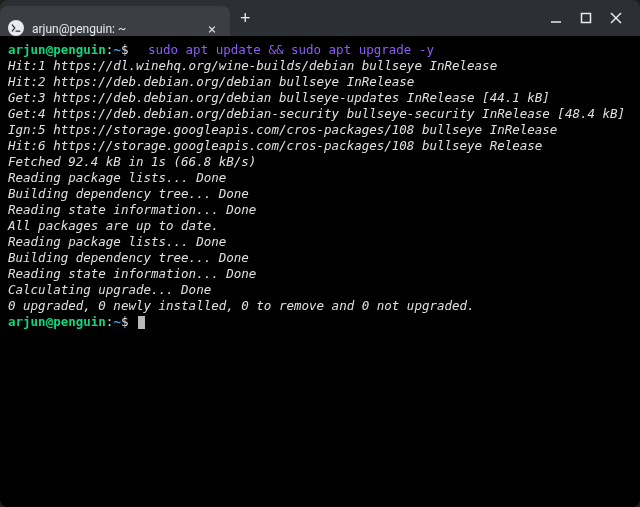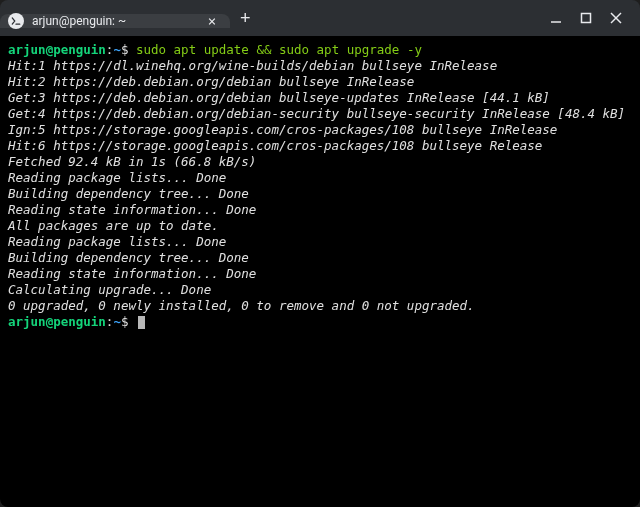--- a/index.html
+++ b/index.html
@@ -13,23 +13,23 @@
     }
     .titlebar {
       background: #2c2f33;
       height: 36px;
       display: flex;
       align-items: center;
       padding: 0 8px 0 0;
     }
     .tab {
       display: flex;
-      align-items: center;
+      align-items: flex-end;
       background: #3b3e42;
-      height: 14px;
+      height: 30px;
       margin-top: 6px;
       border-radius: 8px 8px 0 0;
       padding: 0 10px 0 8px;
       gap: 8px;
       width: 230px;
     }
     .tab-icon {
       width: 16px;
       height: 16px;
       background: #e8eaed;
@@ -87,21 +87,21 @@
       font-size: 12.5px;
       line-height: 16px;
       color: #e0e0e0;
       white-space: pre-wrap;
       word-break: break-all;
       overflow: hidden;
     }
     .prompt-user { color: #14d47a; font-weight: bold; }
     .prompt-sep { color: #e0e0e0; }
     .prompt-path { color: #3ea7ff; font-weight: bold; }
-    .cmd { color: #84cc16; }
+    .cmd { color: #8b5cf6; margin-left: 12px; }
     .out-line { display: block; font-style: italic; }
     .cursor {
       display: inline-block;
       width: 7px;
       height: 13px;
       background: #b8b8b8;
       vertical-align: text-bottom;
       margin-left: 2px;
     }
   </style>

